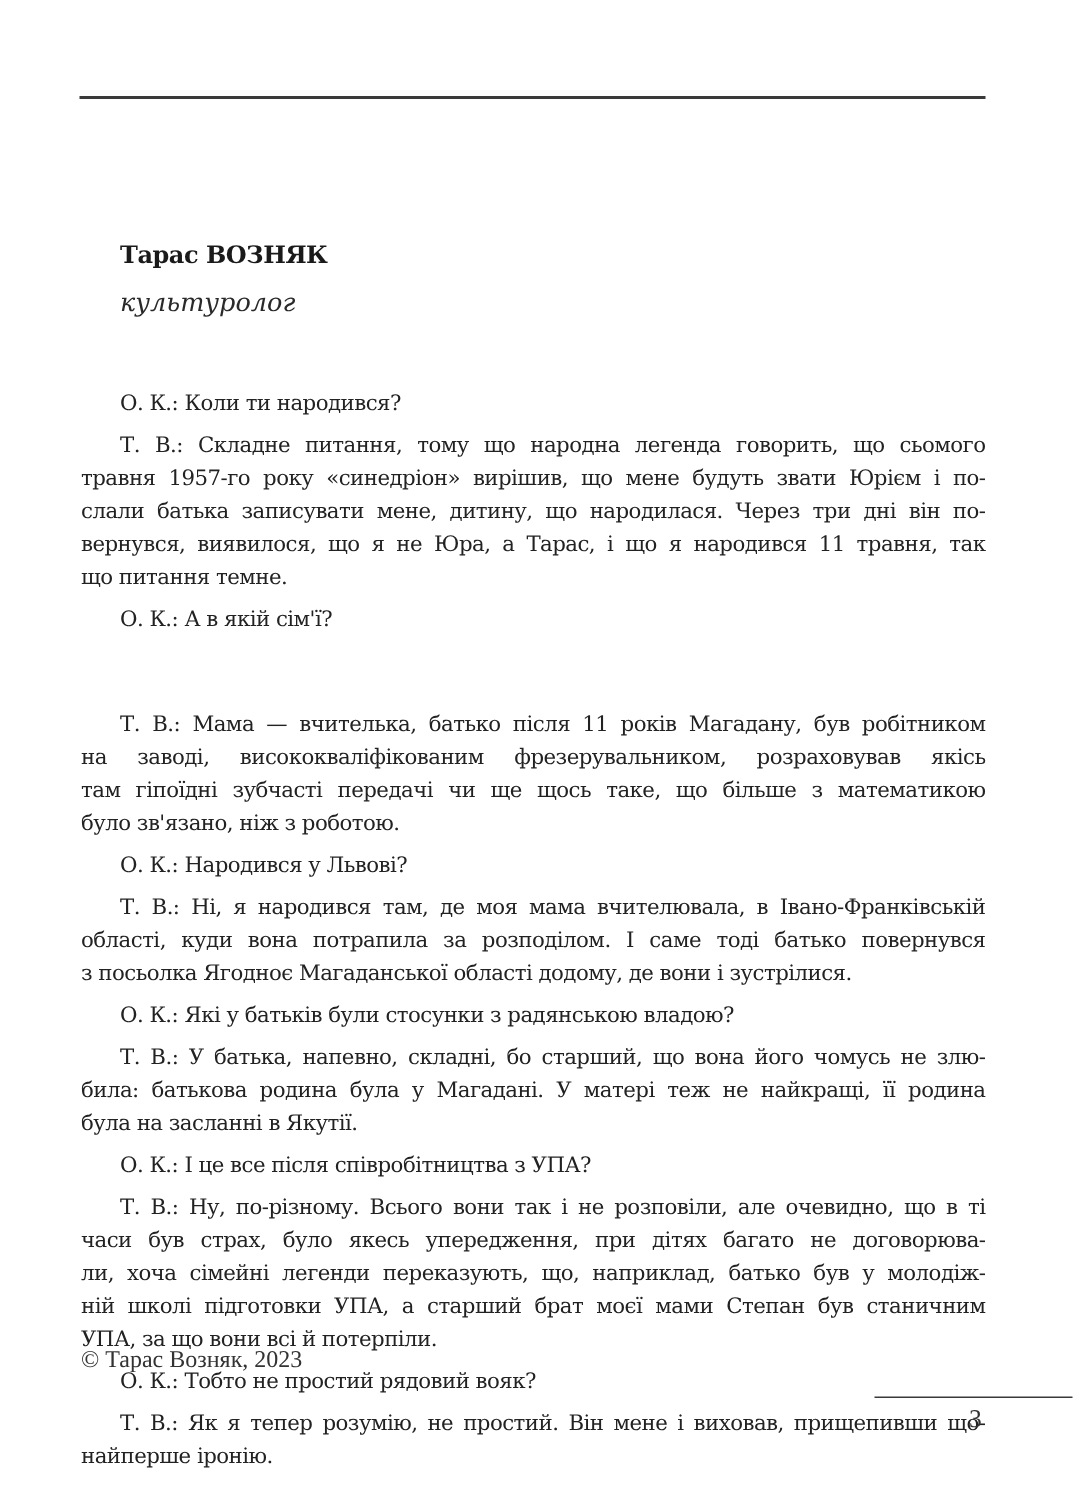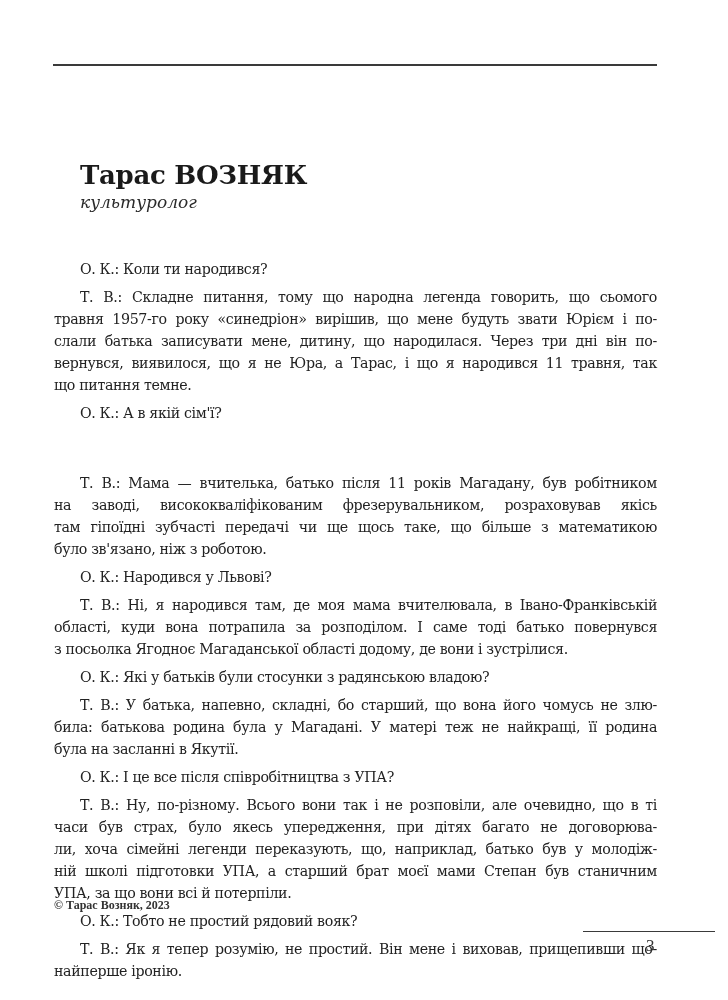--- a/index.html
+++ b/index.html
@@ -22,21 +22,21 @@
       width: 604px;
       height: 0;
       border-top: 2px solid #3a3a3a;
     }
     .heading {
       position: absolute;
       left: 80px;
       top: 160px;
       font-family: "DejaVu Serif", "Liberation Serif", serif;
       font-weight: bold;
-      font-size: 26px;
+      font-size: 16px;
       letter-spacing: -0.3px;
       color: #1a1a1a;
       white-space: nowrap;
     }
     .subtitle {
       position: absolute;
       left: 80px;
       top: 192px;
       font-family: "DejaVu Serif", "Liberation Serif", serif;
       font-style: italic;
@@ -71,24 +71,23 @@
     .line.last {
       text-align-last: left;
     }
     .speaker {
     }
     .copyright {
       position: absolute;
       left: 54px;
       top: 898px;
       font-family: "Liberation Serif", "DejaVu Serif", serif;
-      font-size: 12px;
+      font-size: 16px;
       color: #333333;
       white-space: nowrap;
-      font-weight: bold;
     }
     .footer-rule {
       position: absolute;
       left: 583px;
       top: 931px;
       width: 132px;
       height: 0;
       border-top: 1.5px solid #3a3a3a;
     }
     .page-number {

